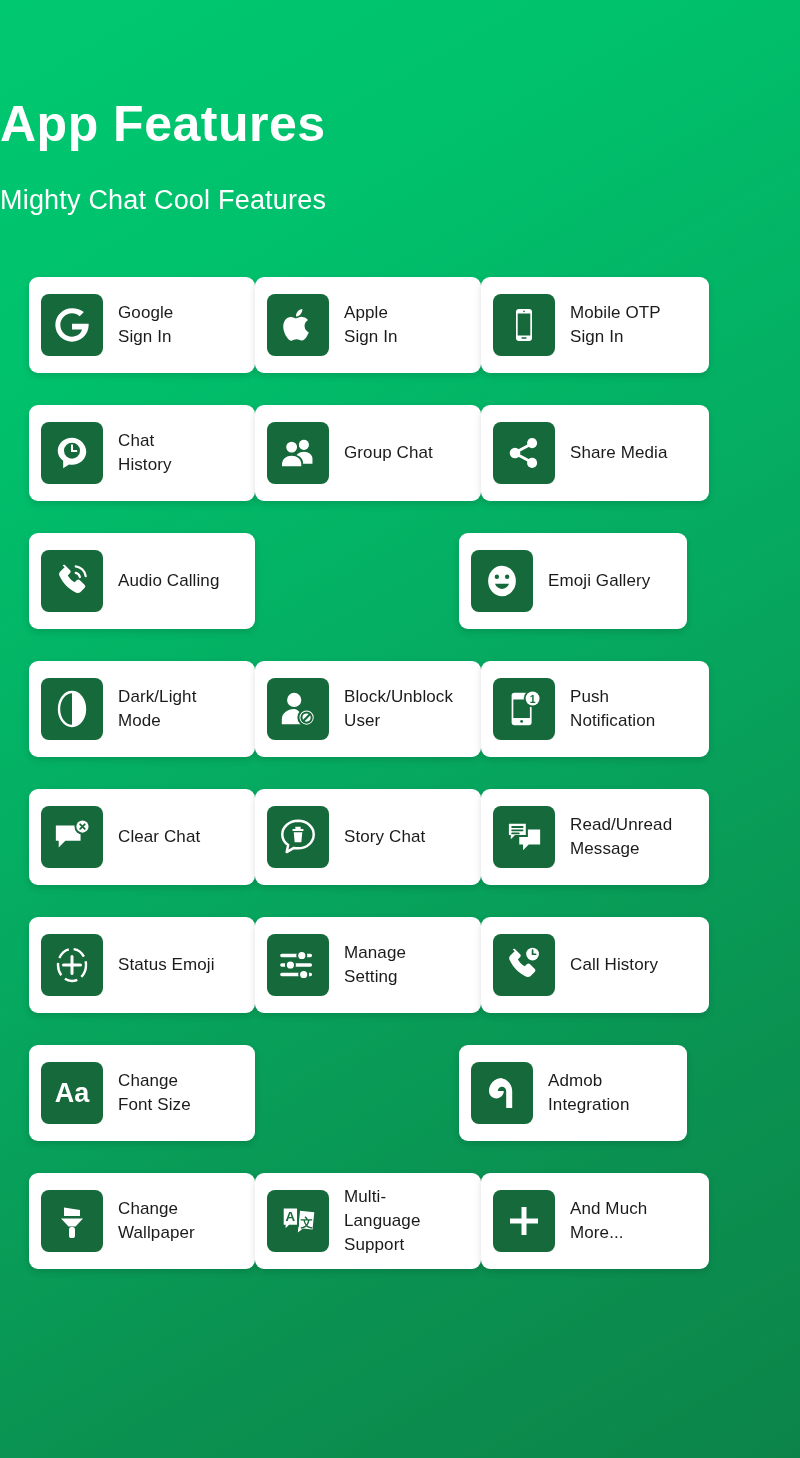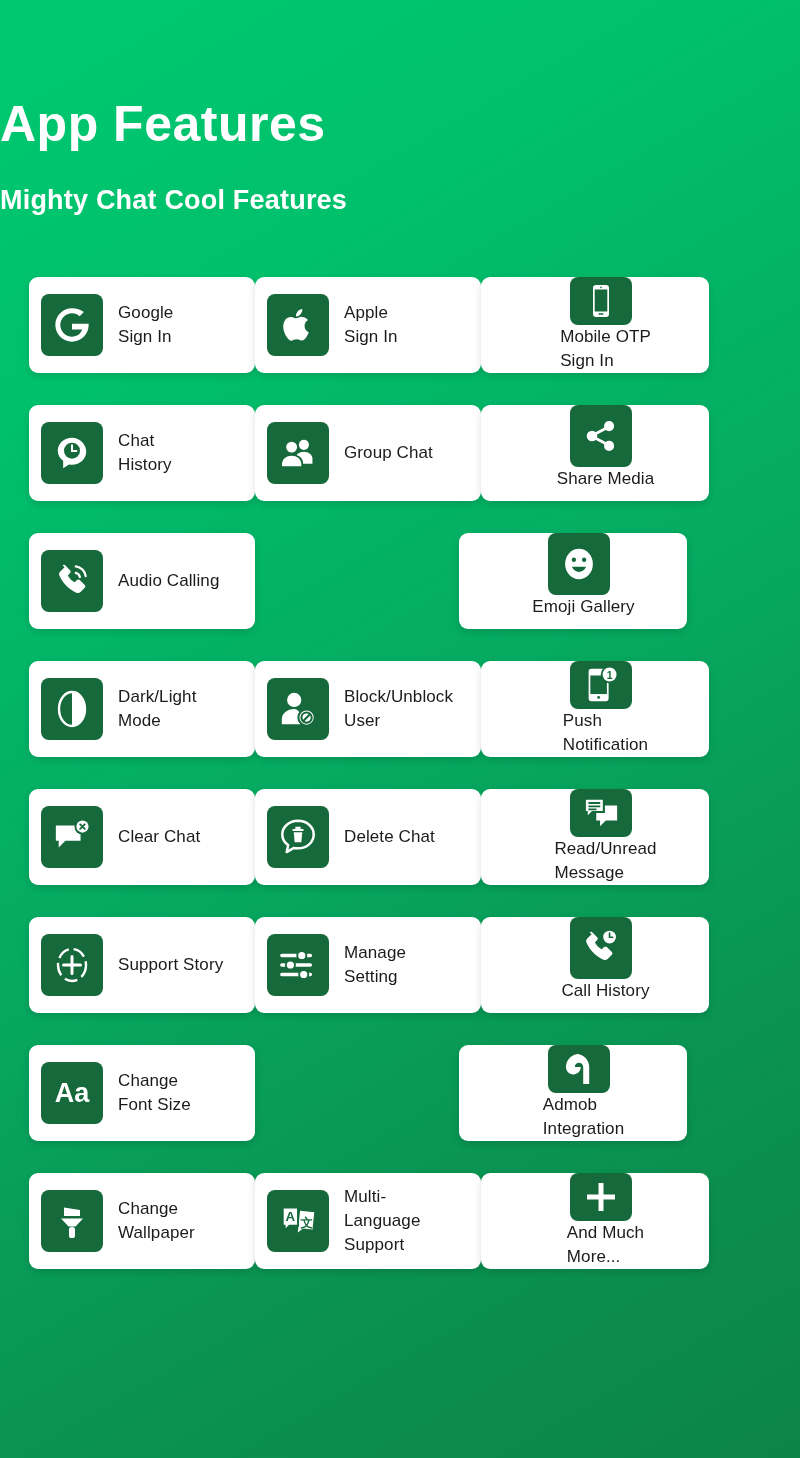--- a/index.html
+++ b/index.html
@@ -25,21 +25,21 @@
   .title {
     color: #ffffff;
     font-size: 50px;
     font-weight: bold;
     letter-spacing: 0.5px;
     line-height: 1.05;
   }
   .subtitle {
     color: #ffffff;
     font-size: 27px;
-    font-weight: bold;
+    font-weight: normal;
     margin-top: 34px;
     letter-spacing: 0.2px;
   }
   .grid {
     position: absolute;
     top: 277px;
     left: 0;
     width: 716px;
   }
   .row {
@@ -54,21 +54,21 @@
     border-radius: 9px;
     height: 96px;
     display: flex;
     align-items: center;
     padding-left: 12px;
     box-shadow: 0 3px 7px rgba(0,0,0,0.13);
     flex: 0 0 auto;
   }
   .card.c1 { width: 226px; }
   .card.c2 { width: 226px; }
-  .card.c3 { width: 228px; flex-direction: column; }
+  .card.c3 { width: 228px; }
   .icon-tile {
     width: 62px;
     height: 62px;
     min-width: 62px;
     background: #16693a;
     border-radius: 8px;
     display: flex;
     align-items: center;
     justify-content: center;
     overflow: hidden;
@@ -235,21 +235,21 @@
       </div>
       <div class="card c2">
         <div class="icon-tile">
           <svg width="40" height="40" viewBox="0 0 42 42">
               <path d="M21 4C11.9 4 4.5 10.4 4.5 18.3c0 4.5 2.4 8.5 6.2 11.1l-1.6 7.4 7.6-4.3c1.4.3 2.8.4 4.3.4 9.1 0 16.5-6.4 16.5-14.6S30.1 4 21 4z" fill="none" stroke="#fff" stroke-width="2.6" stroke-linejoin="round"></path>
               <path fill="#fff" d="M15.3 12.6h11.4v2.2H15.3z"></path>
               <path fill="#fff" d="M18.2 10.2h5.6v2.4h-5.6z"></path>
               <path fill="#fff" d="M16.5 16h9l-1 10.4h-7z"></path>
             </svg>
         </div>
-        <div class="card-label">Delete Chat</div>
+        <div class="card-label">Story Chat</div>
       </div>
       <div class="card c3">
         <div class="icon-tile">
           <svg width="40" height="38" viewBox="0 0 42 40">
               <path fill="#fff" d="M16 12h22v16H26l-6 6v-6h-4z"></path>
               <path fill="#fff" stroke="#16693a" stroke-width="2.2" d="M4 5h20v14H12l-6 6v-6H4z"></path>
               <path d="M8.5 9.5h11M8.5 13h11M8.5 16.2h7" stroke="#16693a" stroke-width="1.9" stroke-linecap="round"></path>
             </svg>
         </div>
         <div class="card-label">Read/Unread<br>Message</div>
@@ -257,21 +257,21 @@
     </div>
 
     <div class="row">
       <div class="card c1">
         <div class="icon-tile">
           <svg width="40" height="42" viewBox="0 0 40 42">
               <ellipse cx="20" cy="21" rx="14" ry="16" fill="none" stroke="#fff" stroke-width="2.4" stroke-dasharray="13 5"></ellipse>
               <path d="M20 12.5v17M11.5 21h17" stroke="#fff" stroke-width="3" stroke-linecap="round"></path>
             </svg>
         </div>
-        <div class="card-label">Support Story</div>
+        <div class="card-label">Status Emoji</div>
       </div>
       <div class="card c2">
         <div class="icon-tile">
           <svg width="40" height="38" viewBox="0 0 42 40">
               <path d="M4 10h30M4 20h30M4 30h30" stroke="#fff" stroke-width="3.6" stroke-linecap="round"></path>
               <circle cx="25" cy="10" r="4.8" fill="#fff" stroke="#16693a" stroke-width="2"></circle>
               <circle cx="13" cy="20" r="4.8" fill="#fff" stroke="#16693a" stroke-width="2"></circle>
               <circle cx="27" cy="30" r="4.8" fill="#fff" stroke="#16693a" stroke-width="2"></circle>
             </svg>
         </div>

